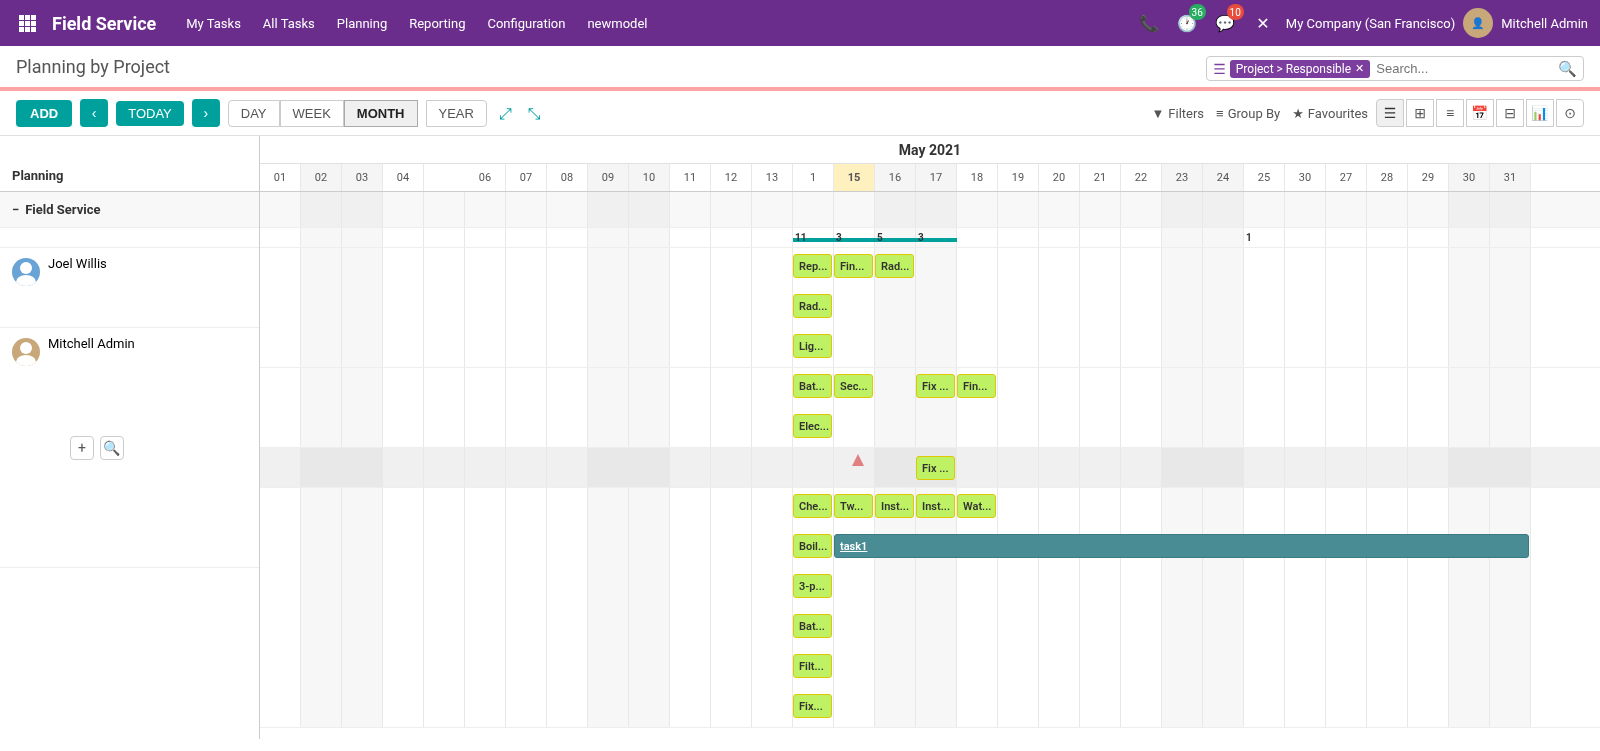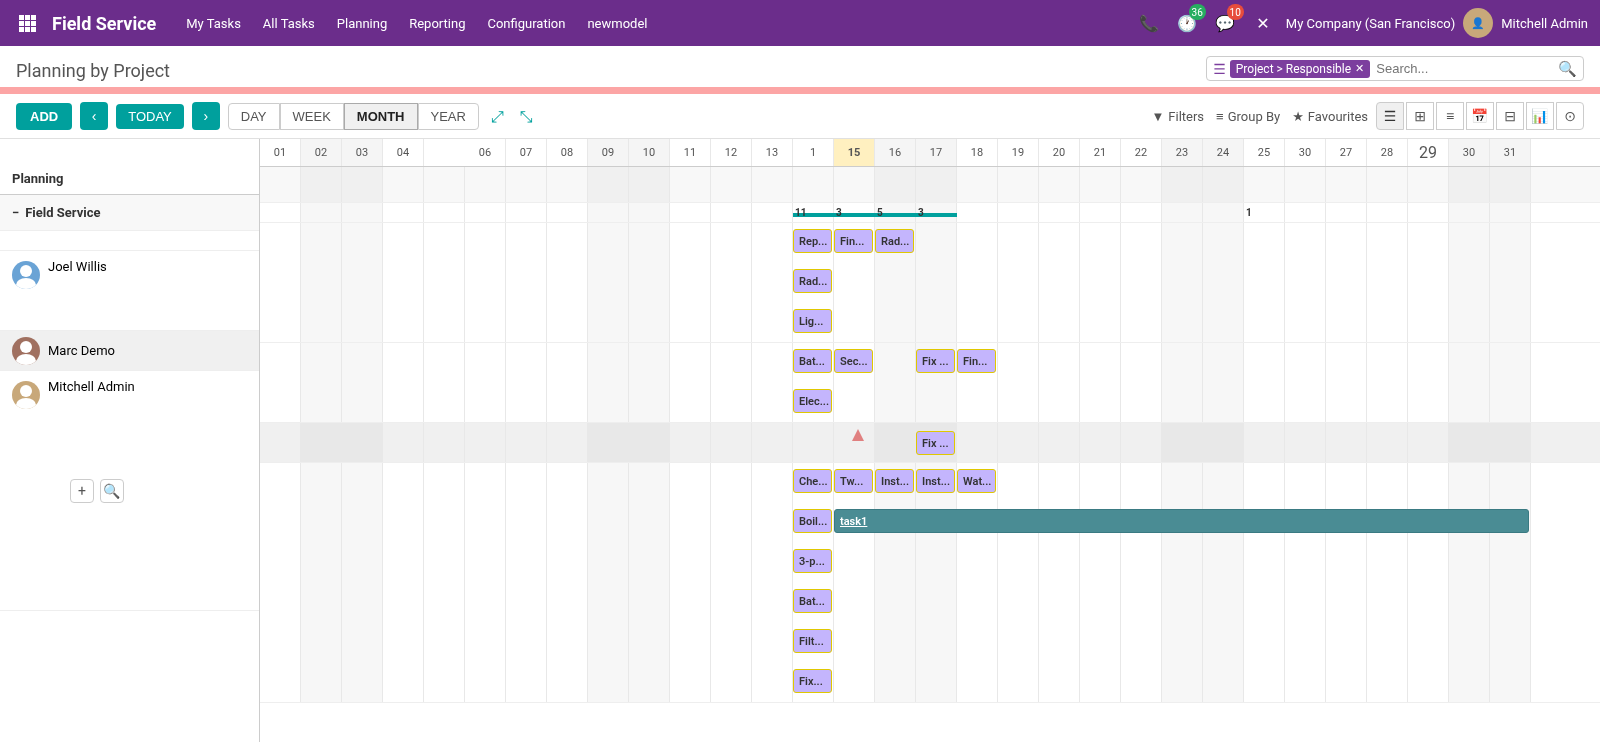--- a/index.html
+++ b/index.html
@@ -24,23 +24,23 @@
     .badge { position: absolute; top: -4px; right: -4px; background: #e74c3c; color: #fff; border-radius: 10px; font-size: 10px; min-width: 16px; height: 16px; display: flex; align-items: center; justify-content: center; padding: 0 3px; }
     .badge-green { background: #27ae60; }
     .topnav-company { color: #fff; font-size: 13px; cursor: pointer; white-space: nowrap; }
     .topnav-avatar { width: 30px; height: 30px; border-radius: 50%; background: #c8a87a; display: flex; align-items: center; justify-content: center; font-size: 11px; color: #fff; overflow: hidden; cursor: pointer; }
     .topnav-username { color: #fff; font-size: 13px; white-space: nowrap; cursor: pointer; }
 
     
     .subheader {
       padding: 10px 16px 6px 16px;
       display: flex;
-      align-items: flex-end;
+      align-items: flex-start;
       justify-content: space-between;
-      border-bottom: 7px solid #fca5a5;
+      border-bottom: 4px solid #fca5a5;
       gap: 6px;
     }
     .page-title { font-size: 18px; color: #555; font-weight: 400; }
     .search-bar { display: flex; align-items: center; border: 1px solid #ccc; border-radius: 4px; padding: 2px 6px; min-width: 340px; background: #fff; }
     .search-filter-tag { display: flex; align-items: center; background: #7c3e9e; color: #fff; border-radius: 3px; padding: 2px 6px; font-size: 12px; gap: 4px; }
     .search-filter-tag .close { cursor: pointer; font-size: 11px; }
     .search-input { border: none; outline: none; flex: 1; font-size: 13px; padding: 2px 6px; }
     .search-icon-btn { color: #888; cursor: pointer; font-size: 15px; }
 
     
@@ -50,21 +50,21 @@
       align-items: center;
       gap: 8px;
       border-bottom: 1px solid #e0e0e0;
     }
     .btn-add { background: #00a09d; color: #fff; border: none; border-radius: 4px; padding: 6px 14px; font-size: 13px; font-weight: 700; cursor: pointer; }
     .btn-nav { background: #00a09d; color: #fff; border: none; border-radius: 4px; width: 28px; height: 28px; display: flex; align-items: center; justify-content: center; cursor: pointer; font-size: 14px; }
     .btn-today { background: #00a09d; color: #fff; border: none; border-radius: 4px; padding: 5px 12px; font-size: 13px; cursor: pointer; }
     .period-btns { display: flex; gap: 0; }
     .period-btn { background: #fff; border: 1px solid #ccc; padding: 5px 12px; font-size: 13px; cursor: pointer; color: #555; }
     .period-btn:first-child { border-radius: 4px 0 0 4px; }
-    .period-btn:last-child { border-radius: 0 4px 4px 0; }
+    .period-btn:last-child { border-radius: 0 4px 4px 0; margin-left: 8px; }
     .period-btn.active { background: #f0f0f0; font-weight: 700; color: #222; border-color: #aaa; }
     .expand-btn { color: #00a09d; font-size: 16px; cursor: pointer; padding: 4px; }
     .spacer { flex: 1; }
     .filter-group { display: flex; align-items: center; gap: 12px; }
     .filter-btn { display: flex; align-items: center; gap: 4px; color: #555; cursor: pointer; font-size: 13px; }
     .view-switcher { display: flex; gap: 2px; }
     .view-btn { width: 28px; height: 28px; display: flex; align-items: center; justify-content: center; border: 1px solid #ccc; background: #fff; cursor: pointer; color: #555; font-size: 14px; }
     .view-btn.active { background: #f0f0f0; color: #333; }
     .view-btn:first-child { border-radius: 4px 0 0 4px; }
     .view-btn:last-child { border-radius: 0 4px 4px 0; }
@@ -81,21 +81,21 @@
       display: flex;
       align-items: center;
       padding: 0 5px;
       font-size: 11px;
       font-weight: 600;
       white-space: nowrap;
       overflow: hidden;
       z-index: 5;
       cursor: pointer;
     }
-    .task-yellow { background: #c4b5fd; color: #333; border: 1px solid #e0c800; }
+    .task-yellow { background: #bef264; color: #333; border: 1px solid #e0c800; }
     .task-teal { background: #4a8c94; color: #fff; border: 1px solid #3a7a82; text-decoration: underline; }
     .az-btn { background: #fff; border: 1px solid #ccc; border-radius: 4px; width: 24px; height: 24px; display: flex; align-items: center; justify-content: center; cursor: pointer; color: #555; font-size: 14px; }
 
     
     .main-gantt { display: flex; flex: 1; overflow: hidden; }
     .left-panel { width: 260px; min-width: 260px; border-right: 1px solid #ccc; display: flex; flex-direction: column; overflow: hidden; }
     .left-top { height: 56px; border-bottom: 1px solid #ccc; display: flex; align-items: flex-end; padding: 0 12px 8px; flex-shrink: 0; }
     .left-body { overflow-y: auto; flex: 1; }
     .right-panel { flex: 1; overflow: hidden; display: flex; flex-direction: column; }
     .right-top { flex-shrink: 0; overflow: hidden; }
@@ -218,47 +218,41 @@
       <div class="row-h-resource" style="height:80px; align-items:flex-start; padding-top:8px;">
         <div class="avatar-sm" style="background:#6aa3d5; margin-top:2px;">
           <svg width="28" height="28" viewBox="0 0 28 28">
               <circle cx="14" cy="10" r="6" fill="#fff"></circle>
               <ellipse cx="14" cy="24" rx="10" ry="7" fill="#fff"></ellipse>
             </svg>
         </div>
         <span style="font-size:13px;">Joel Willis</span>
       </div>
 
-      <div class="row-h-resource" style="height:40px; background:#f0f0f0;">
-        <div class="avatar-sm" style="background:#a07060;">
-          <svg width="28" height="28" viewBox="0 0 28 28">
-              <circle cx="14" cy="10" r="6" fill="#fff"></circle>
-              <ellipse cx="14" cy="24" rx="10" ry="7" fill="#fff"></ellipse>
-            </svg>
-        </div>
-        <span style="font-size:13px;">Marc Demo</span>
-      </div>
 
       <div class="row-h-resource" style="height:240px; align-items:flex-start; padding-top:8px; position:relative;">
         <div class="az-btn" style="position:absolute; left:70px; top:50%; transform:translateY(-50%); width:24px; height:24px; background:#fff; border:1px solid #ccc; border-radius:4px; display:flex; align-items:center; justify-content:center; cursor:pointer; font-size:14px;">+</div>
         <div class="az-btn" style="position:absolute; left:100px; top:50%; transform:translateY(-50%); width:24px; height:24px; background:#fff; border:1px solid #ccc; border-radius:4px; display:flex; align-items:center; justify-content:center; cursor:pointer; font-size:14px;">🔍</div>
         <div class="avatar-sm" style="background:#c8a87a; margin-top:2px;">
           <svg width="28" height="28" viewBox="0 0 28 28">
               <circle cx="14" cy="10" r="6" fill="#fff"></circle>
               <ellipse cx="14" cy="24" rx="10" ry="7" fill="#fff"></ellipse>
             </svg>
         </div>
         <span style="font-size:13px;">Mitchell Admin</span>
       </div>
     </div>
   </div>
 
   <div class="right-panel">
     <div class="right-top">
 
+      <div style="height:28px; display:flex; align-items:center; justify-content:center; border-bottom:1px solid #e0e0e0; background:#fff;">
+        <span style="font-size:14px; font-weight:700; color:#333;">May 2021</span>
+      </div>
 
       <div style="height:28px; display:flex; border-bottom:1px solid #ccc; background:#fff; overflow:hidden;" id="days-header">
           <div class="gantt-day-cell" style="min-width: 41px; max-width: 41px; display: flex; align-items: center; justify-content: center; font-size: 11px; color: rgb(85, 85, 85); border-right: 1px solid rgb(232, 232, 232);">01</div>
           <div class="gantt-day-cell weekend" style="min-width: 41px; max-width: 41px; display: flex; align-items: center; justify-content: center; font-size: 11px; color: rgb(85, 85, 85); border-right: 1px solid rgb(232, 232, 232); background: rgb(245, 245, 245);">02</div>
           <div class="gantt-day-cell weekend" style="min-width: 41px; max-width: 41px; display: flex; align-items: center; justify-content: center; font-size: 11px; color: rgb(85, 85, 85); border-right: 1px solid rgb(232, 232, 232); background: rgb(245, 245, 245);">03</div>
           <div class="gantt-day-cell" style="min-width: 41px; max-width: 41px; display: flex; align-items: center; justify-content: center; font-size: 11px; color: rgb(85, 85, 85); border-right: 1px solid rgb(232, 232, 232);">04</div>
           <div class="gantt-day-cell" style="min-width: 41px; max-width: 41px; display: flex; align-items: center; justify-content: center; font-size: 15px; color: rgb(85, 85, 85); border-right: 1px solid rgb(232, 232, 232); margin-top: 44px;">05</div>
           <div class="gantt-day-cell" style="min-width: 41px; max-width: 41px; display: flex; align-items: center; justify-content: center; font-size: 11px; color: rgb(85, 85, 85); border-right: 1px solid rgb(232, 232, 232);">06</div>
           <div class="gantt-day-cell" style="min-width: 41px; max-width: 41px; display: flex; align-items: center; justify-content: center; font-size: 11px; color: rgb(85, 85, 85); border-right: 1px solid rgb(232, 232, 232);">07</div>
           <div class="gantt-day-cell" style="min-width: 41px; max-width: 41px; display: flex; align-items: center; justify-content: center; font-size: 11px; color: rgb(85, 85, 85); border-right: 1px solid rgb(232, 232, 232);">08</div>
@@ -275,21 +269,21 @@
           <div class="gantt-day-cell" style="min-width: 41px; max-width: 41px; display: flex; align-items: center; justify-content: center; font-size: 11px; color: rgb(85, 85, 85); border-right: 1px solid rgb(232, 232, 232);">19</div>
           <div class="gantt-day-cell" style="min-width: 41px; max-width: 41px; display: flex; align-items: center; justify-content: center; font-size: 11px; color: rgb(85, 85, 85); border-right: 1px solid rgb(232, 232, 232);">20</div>
           <div class="gantt-day-cell" style="min-width: 41px; max-width: 41px; display: flex; align-items: center; justify-content: center; font-size: 11px; color: rgb(85, 85, 85); border-right: 1px solid rgb(232, 232, 232);">21</div>
           <div class="gantt-day-cell" style="min-width: 41px; max-width: 41px; display: flex; align-items: center; justify-content: center; font-size: 11px; color: rgb(85, 85, 85); border-right: 1px solid rgb(232, 232, 232);">22</div>
           <div class="gantt-day-cell weekend" style="min-width: 41px; max-width: 41px; display: flex; align-items: center; justify-content: center; font-size: 11px; color: rgb(85, 85, 85); border-right: 1px solid rgb(232, 232, 232); background: rgb(245, 245, 245);">23</div>
           <div class="gantt-day-cell weekend" style="min-width: 41px; max-width: 41px; display: flex; align-items: center; justify-content: center; font-size: 11px; color: rgb(85, 85, 85); border-right: 1px solid rgb(232, 232, 232); background: rgb(245, 245, 245);">24</div>
           <div class="gantt-day-cell" style="min-width: 41px; max-width: 41px; display: flex; align-items: center; justify-content: center; font-size: 11px; color: rgb(85, 85, 85); border-right: 1px solid rgb(232, 232, 232);">25</div>
           <div class="gantt-day-cell" style="min-width: 41px; max-width: 41px; display: flex; align-items: center; justify-content: center; font-size: 11px; color: rgb(85, 85, 85); border-right: 1px solid rgb(232, 232, 232);">30</div>
           <div class="gantt-day-cell" style="min-width: 41px; max-width: 41px; display: flex; align-items: center; justify-content: center; font-size: 11px; color: rgb(85, 85, 85); border-right: 1px solid rgb(232, 232, 232);">27</div>
           <div class="gantt-day-cell" style="min-width: 41px; max-width: 41px; display: flex; align-items: center; justify-content: center; font-size: 11px; color: rgb(85, 85, 85); border-right: 1px solid rgb(232, 232, 232);">28</div>
-          <div class="gantt-day-cell" style="min-width: 41px; max-width: 41px; display: flex; align-items: center; justify-content: center; font-size: 16px; color: rgb(85, 85, 85); border-right: 1px solid rgb(232, 232, 232);">29</div>
+          <div class="gantt-day-cell" style="min-width: 41px; max-width: 41px; display: flex; align-items: center; justify-content: center; font-size: 11px; color: rgb(85, 85, 85); border-right: 1px solid rgb(232, 232, 232);">29</div>
           <div class="gantt-day-cell weekend" style="min-width: 41px; max-width: 41px; display: flex; align-items: center; justify-content: center; font-size: 11px; color: rgb(85, 85, 85); border-right: 1px solid rgb(232, 232, 232); background: rgb(245, 245, 245);">30</div>
           <div class="gantt-day-cell weekend" style="min-width: 41px; max-width: 41px; display: flex; align-items: center; justify-content: center; font-size: 11px; color: rgb(85, 85, 85); border-right: 1px solid rgb(232, 232, 232); background: rgb(245, 245, 245);">31</div>
         </div>
     </div>
     <div class="right-body" id="right-body">
         <div style="display: flex; position: relative; height: 36px; flex-shrink: 0; background: rgb(248, 248, 248); border-bottom: 1px solid rgb(238, 238, 238);">
           <div style="min-width: 41px; max-width: 41px; border-right: 1px solid rgb(232, 232, 232); height: 100%; flex-shrink: 0;"></div>
           <div style="min-width: 41px; max-width: 41px; border-right: 1px solid rgb(232, 232, 232); height: 100%; flex-shrink: 0; background: rgba(0, 0, 0, 0.03);"></div>
           <div style="min-width: 41px; max-width: 41px; border-right: 1px solid rgb(232, 232, 232); height: 100%; flex-shrink: 0; background: rgba(0, 0, 0, 0.03);"></div>
           <div style="min-width: 41px; max-width: 41px; border-right: 1px solid rgb(232, 232, 232); height: 100%; flex-shrink: 0;"></div>

